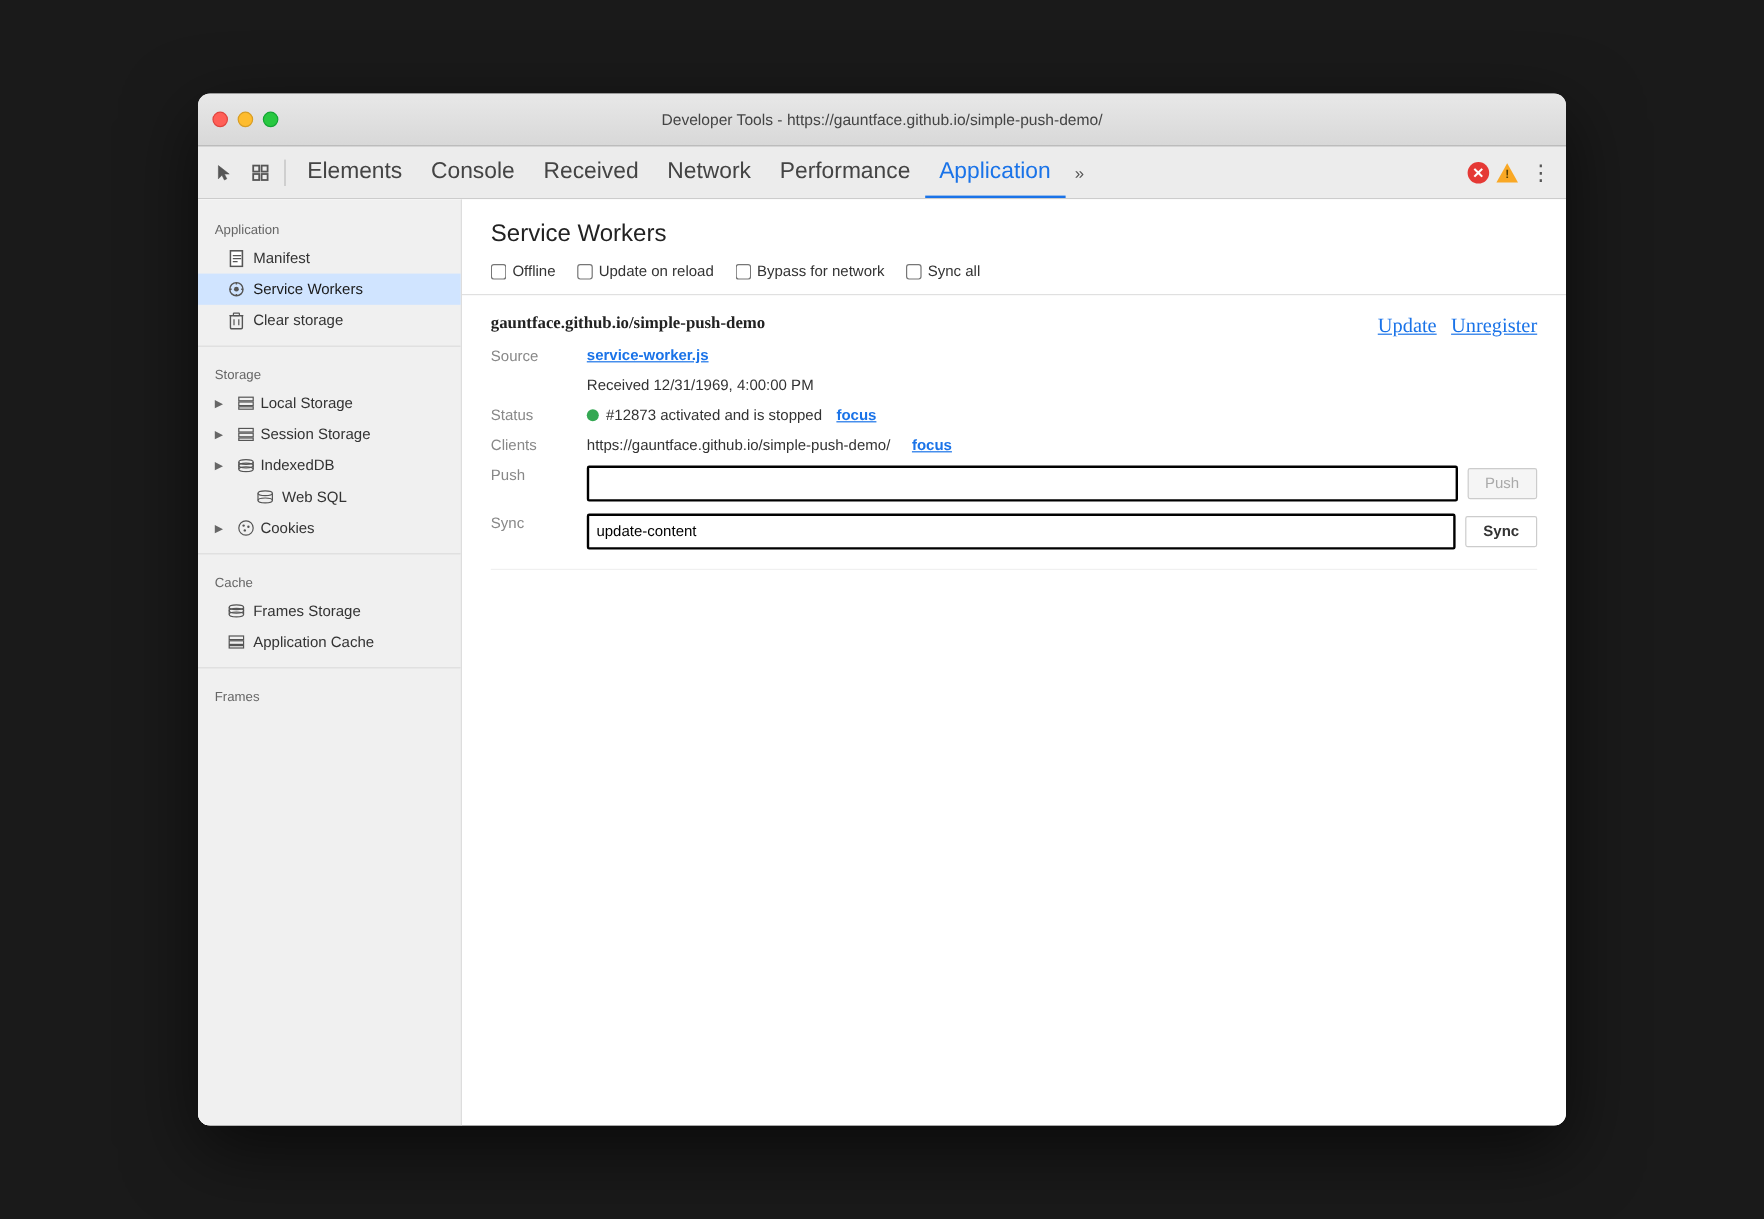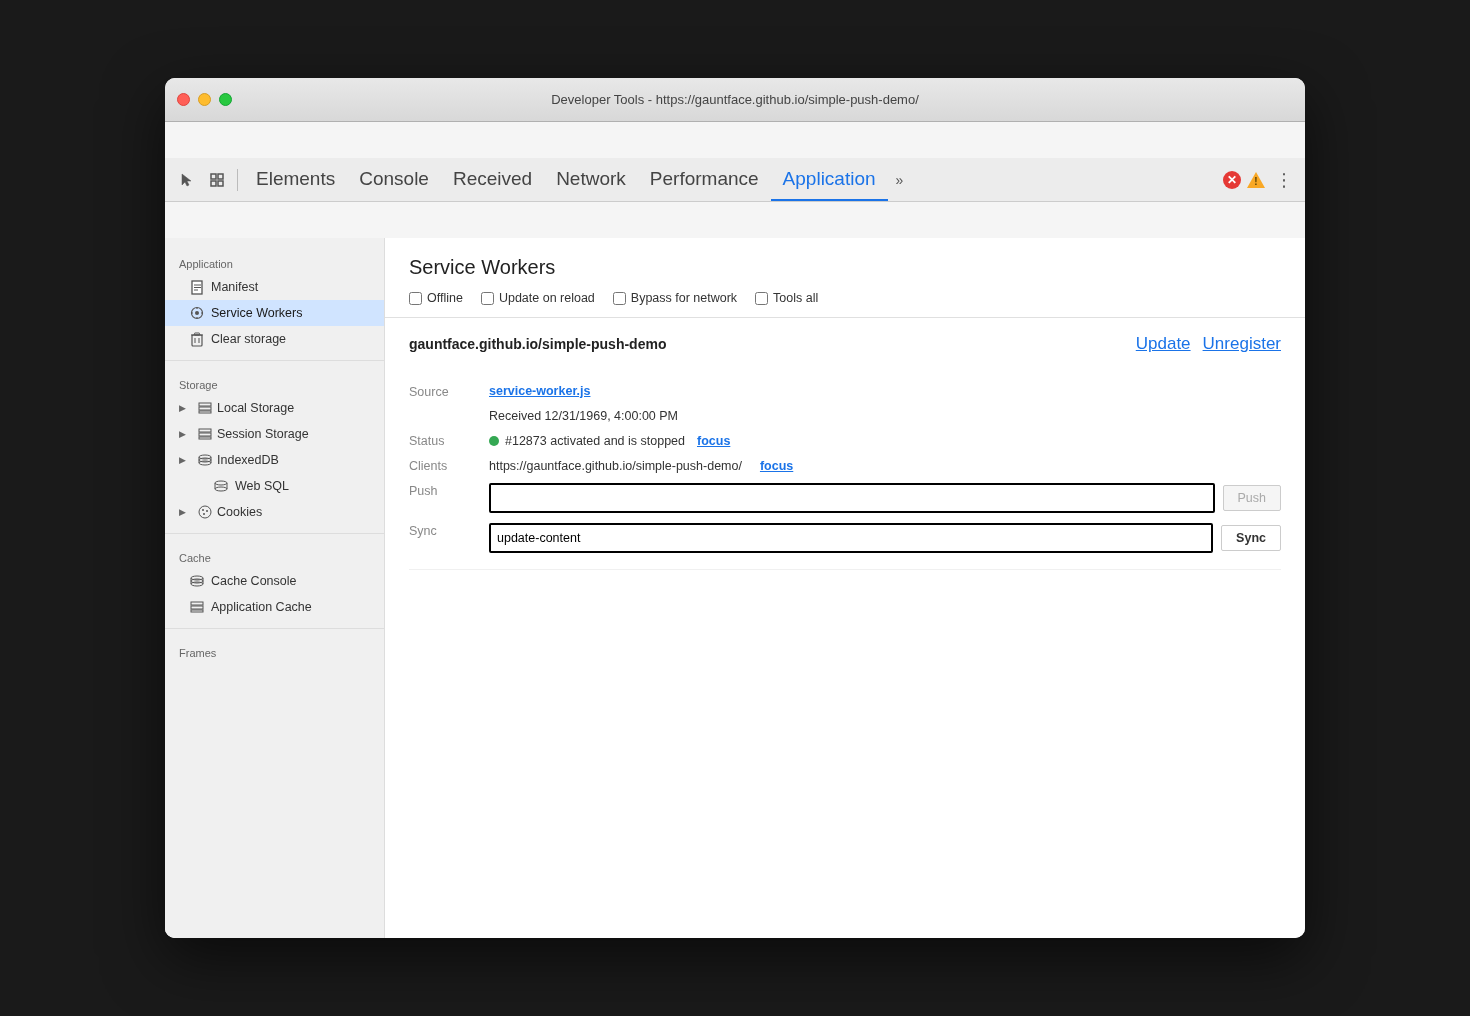--- a/index.html
+++ b/index.html
@@ -13,21 +13,20 @@
     }
     .window {
       width: 1140px;
       height: 860px;
       background: #f5f5f5;
       border-radius: 10px;
       overflow: hidden;
       box-shadow: 0 20px 60px rgba(0,0,0,0.6);
       display: flex;
       flex-direction: column;
-      gap: 36px;
     }
     
     .title-bar {
       background: linear-gradient(to bottom, #e8e8e8, #d8d8d8);
       height: 44px;
       display: flex;
       align-items: center;
       padding: 0 12px;
       border-bottom: 1px solid #b0b0b0;
       flex-shrink: 0;
@@ -262,23 +261,23 @@
     .panel-body {
       padding: 0 24px;
     }
     
     .sw-entry {
       padding: 16px 0;
       border-bottom: 1px solid #f0f0f0;
     }
     .sw-domain-row {
       display: flex;
-      align-items: center;
       justify-content: space-between;
-      margin-bottom: 30px;
+      margin-bottom: 7px;
+      font-family: Liberation Serif, serif;
     }
     .sw-domain {
       font-size: 14px;
       font-weight: 700;
       color: #222;
     }
     .sw-actions {
       display: flex;
       gap: 12px;
     }
@@ -540,21 +539,21 @@
       <div class="sidebar-item" style="padding-left:24px;">
         <span class="item-icon">
           <svg width="14" height="12" viewBox="0 0 14 12" fill="none">
             <ellipse cx="7" cy="3" rx="6" ry="2" stroke="#555" stroke-width="1" fill="none"></ellipse>
             <line x1="1" y1="3" x2="1" y2="9" stroke="#555" stroke-width="1"></line>
             <line x1="13" y1="3" x2="13" y2="9" stroke="#555" stroke-width="1"></line>
             <ellipse cx="7" cy="9" rx="6" ry="2" stroke="#555" stroke-width="1" fill="none"></ellipse>
             <ellipse cx="7" cy="6" rx="6" ry="2" stroke="#555" stroke-width="1" fill="none"></ellipse>
           </svg>
         </span>
-        <span>Cache Console</span>
+        <span>Frames Storage</span>
       </div>
 
       <div class="sidebar-item" style="padding-left:24px;">
         <span class="item-icon">
           <svg width="14" height="12" viewBox="0 0 14 12" fill="none">
             <rect x="1" y="1" width="12" height="3" stroke="#555" stroke-width="1" fill="none"></rect>
             <rect x="1" y="5" width="12" height="3" stroke="#555" stroke-width="1" fill="none"></rect>
             <rect x="1" y="9" width="12" height="2" stroke="#555" stroke-width="1" fill="none"></rect>
           </svg>
         </span>
@@ -577,21 +576,21 @@
           <label class="checkbox-option">
             <input type="checkbox" style="">
             <span>Update on reload</span>
           </label>
           <label class="checkbox-option">
             <input type="checkbox" style="">
             <span>Bypass for network</span>
           </label>
           <label class="checkbox-option">
             <input type="checkbox" style="">
-            <span>Tools all</span>
+            <span>Sync all</span>
           </label>
         </div>
       </div>
 
       <div class="panel-body">
         <div class="sw-entry">
           <div class="sw-domain-row">
             <span class="sw-domain">gauntface.github.io/simple-push-demo</span>
             <div class="sw-actions">
               <a class="sw-link">Update</a>

